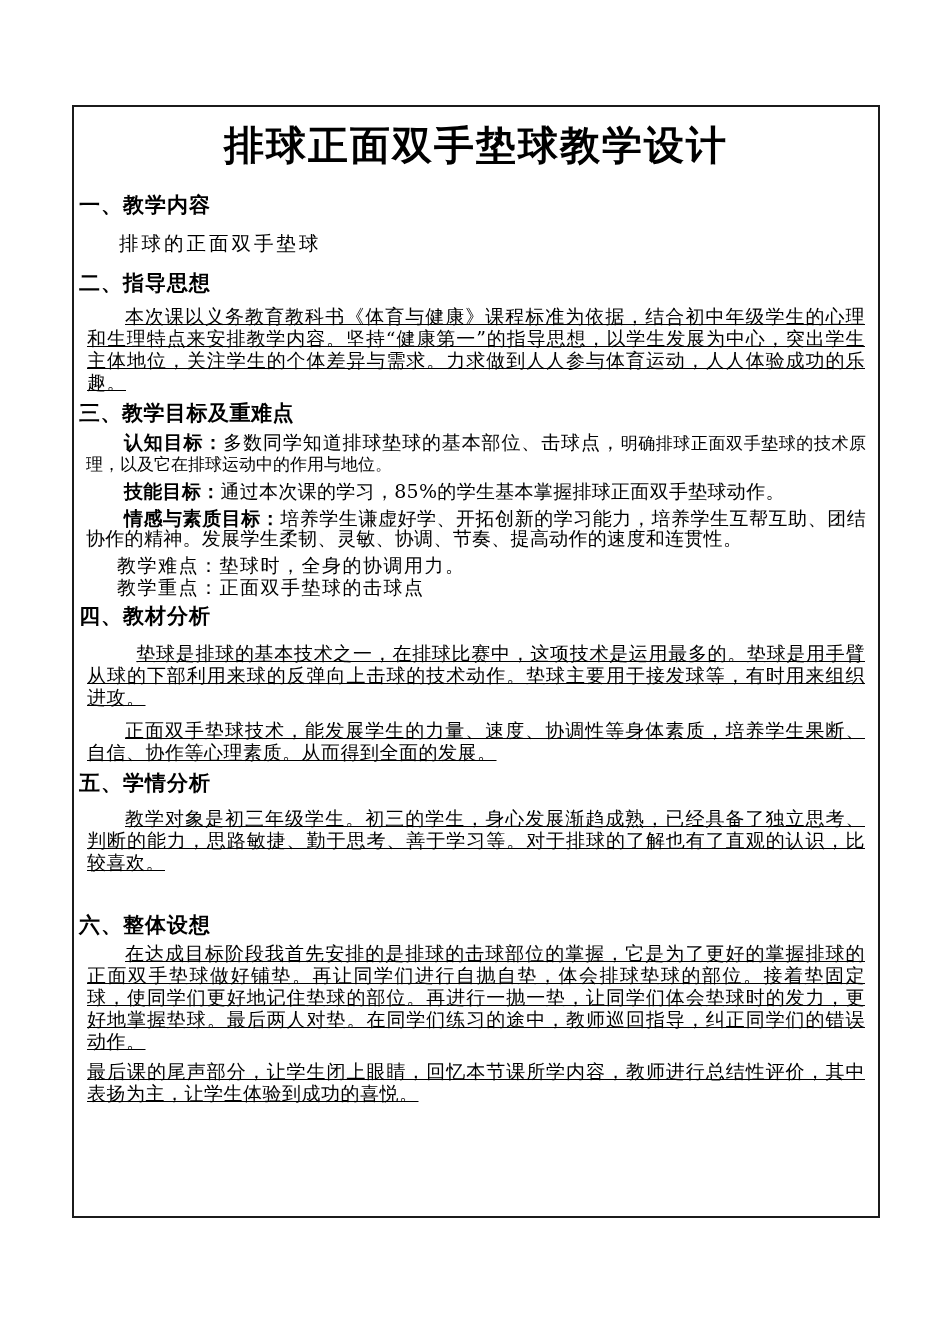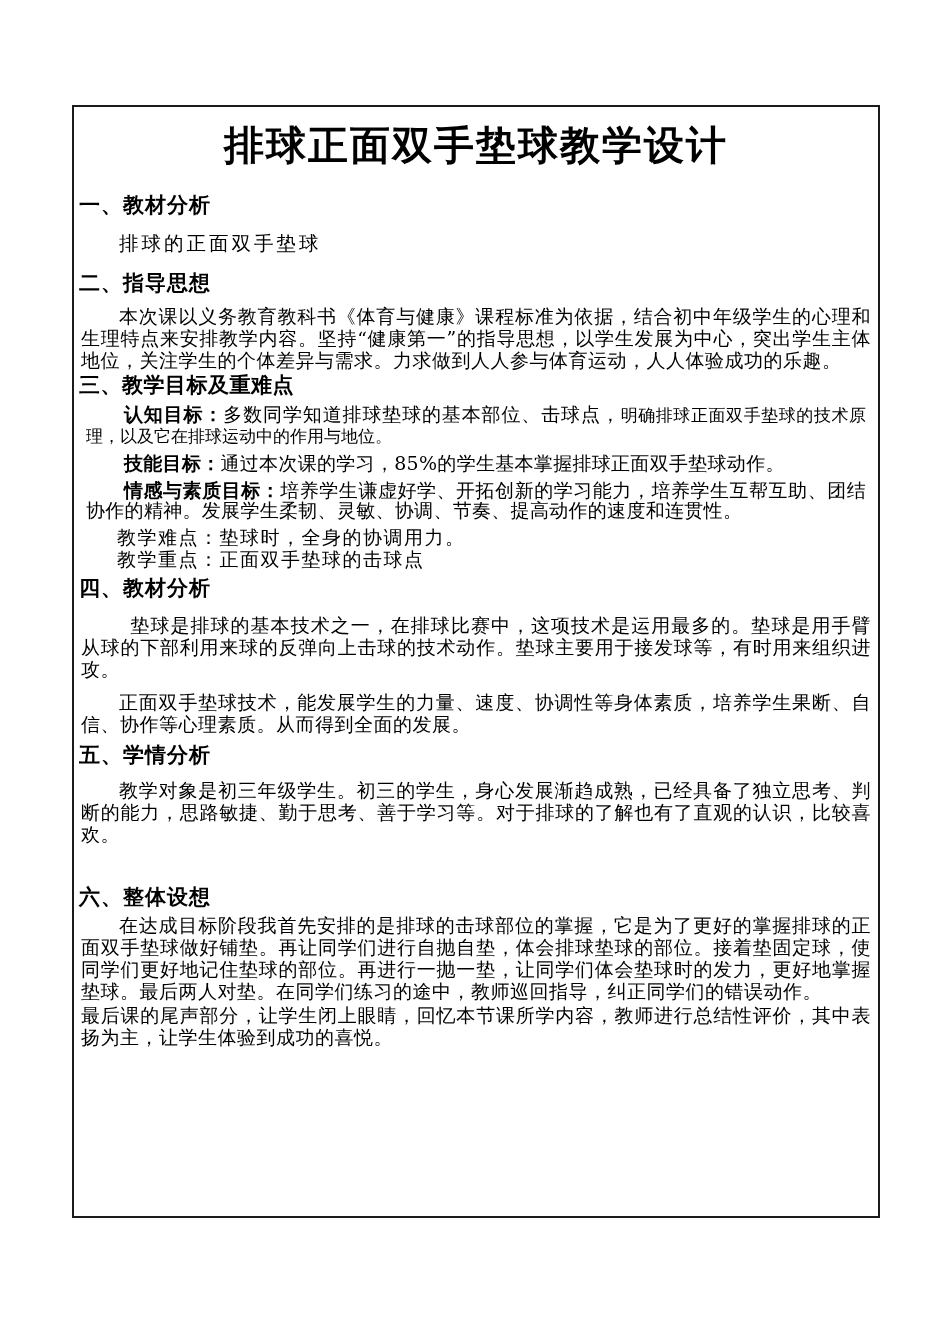--- a/index.html
+++ b/index.html
@@ -39,26 +39,27 @@
   }
   #s1h{margin-top:22px;}
   .s1-body{
     margin:16px 0 0 40px;
     font-size:19.5px;
     line-height:22px;
     letter-spacing:3px;
   }
   #s2h{margin-top:16px;}
   .para{
-    margin:2px;
+    margin:8px;
     font-size:19px;
     line-height:22px;
     letter-spacing:0.5px;
     text-align:justify;
     text-indent:2em;
+    text-decoration:underline;
   }
   .s2-body{margin-top:10px;}
   #s3h{margin-top:2px;letter-spacing:0.5px;}
   .goal{
     margin:7px;
     font-size:19px;
     line-height:20px;
     letter-spacing:0.3px;
     text-align:justify;
     text-indent:2em;
@@ -85,21 +86,21 @@
   .s6-p2{margin-top:5px;}
   .s6-p3{margin-top:0;text-indent:0;}
 </style>
 </head>
 <body>
 
 <div class="frame">
 
   <h1 class="title">排球正面双手垫球教学设计</h1>
 
-  <h2 class="sec" id="s1h">一、教材分析</h2>
+  <h2 class="sec" id="s1h">一、教学内容</h2>
   <p class="s1-body">排球的正面双手垫球</p>
 
   <h2 class="sec" id="s2h">二、指导思想</h2>
   <p class="para s2-body">本次课以义务教育教科书《体育与健康》课程标准为依据，结合初中年级学生的心理和生理特点来安排教学内容。坚持“健康第一”的指导思想，以学生发展为中心，突出学生主体地位，关注学生的个体差异与需求。力求做到人人参与体育运动，人人体验成功的乐趣。</p>
 
   <h2 class="sec" id="s3h">三、教学目标及重难点</h2>
   <p class="goal"><span class="lbl">认知目标：</span><span>多数同学知道排球垫球的基本部位、击球点，</span><span class="note">明确排球正面双手垫球的技术原理，以及它在排球运动中的作用与地位。</span></p>
   <p class="goal"><span class="lbl">技能目标：</span><span>通过本次课的学习，85%的学生基本掌握排球正面双手垫球动作。</span></p>
   <p class="goal"><span class="lbl">情感与素质目标：</span><span>培养学生谦虚好学、开拓创新的学习能力，培养学生互帮互助、团结协作的精神。发展学生柔韧、灵敏、协调、节奏、提高动作的速度和连贯性。</span></p>
   <p class="pt">教学难点：垫球时，全身的协调用力。</p>

